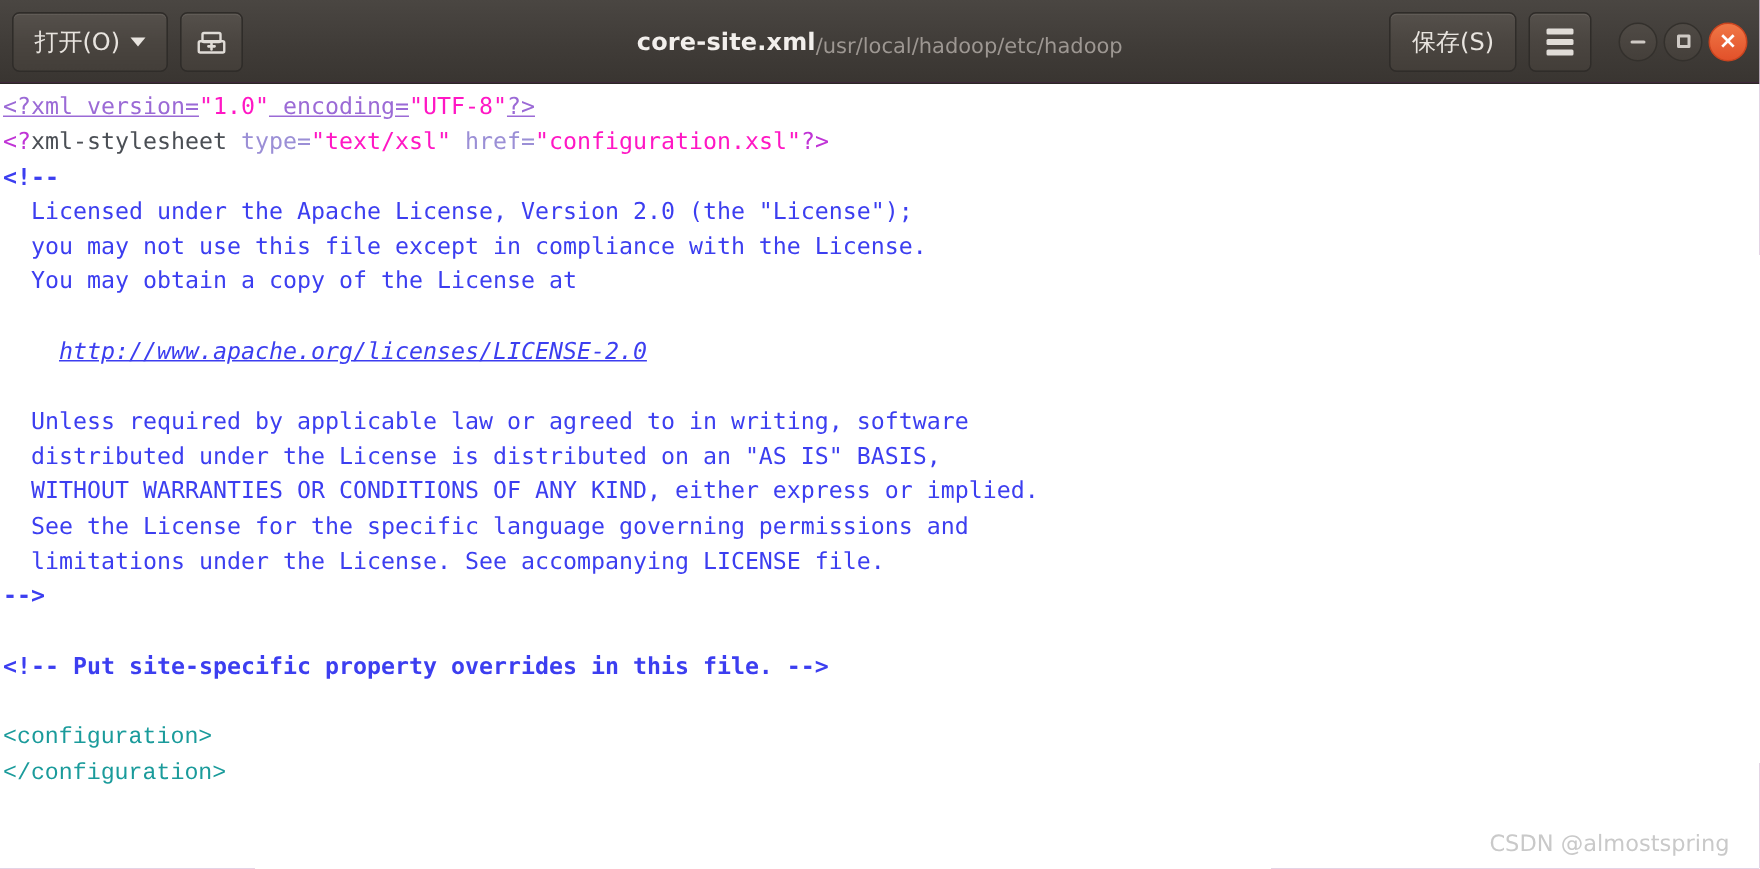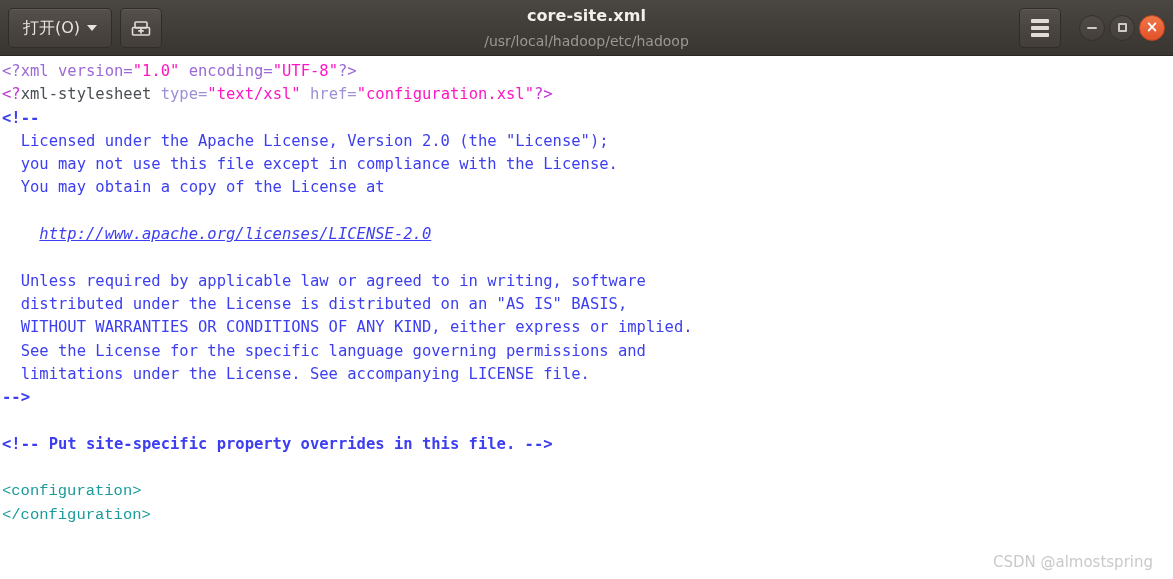--- a/index.html
+++ b/index.html
@@ -86,21 +86,20 @@
     background: #e0dcd7;
     border-radius: 1px;
   }
 
   
   .title-block {
     position: absolute;
     left: 0; right: 0; top: 0;
     height: 56px;
     display: flex;
-    flex-direction: column;
     align-items: center;
     justify-content: center;
     pointer-events: none;
     line-height: 1.15;
   }
   .title-main {
     color: #f2efec;
     font-size: 16px;
     font-weight: bold;
     letter-spacing: 0.1px;
@@ -154,21 +153,21 @@
   .code {
     font-family: "DejaVu Sans Mono", monospace;
     font-size: 15.5px;
     line-height: 23.3px;
     white-space: pre;
     color: #222;
   }
   .line { height: 23.3px; white-space: pre; }
 
   
-  .t-pi      { color: #9b6ad6; }   
+  .t-pi      { color: #9b6ad6; text-decoration: underline; }   
   .t-pidark  { color: #4b4f55; }   
   .t-attr    { color: #9b8fd6; text-align: center; }   
   .t-str     { color: #ff17c4; }   
   .t-comment { color: #3c3ef0; }   
   .t-commentb{ color: #3c3ef0; font-weight: bold; }
   .t-url     { color: #3c3ef0; font-style: italic; text-decoration: underline; }
   .t-tag     { color: #1a9b9b; font-family: Liberation Mono, monospace; }   
   .t-pipink  { color: #c034d6; }
 
   
@@ -206,20 +205,23 @@
 
     </div>
 
     <div class="title-block">
       <div class="title-main">core-site.xml</div>
       <div class="title-sub">/usr/local/hadoop/etc/hadoop</div>
     </div>
 
     <div class="tb-right">
 
+      <div class="btn">
+        <span>保存(S)</span>
+      </div>
 
       <div class="btn icononly">
         <span class="hamburger">
           <span></span>
             <span></span>
             <span></span>
         </span>
       </div>
 
       <div class="wincontrols">

